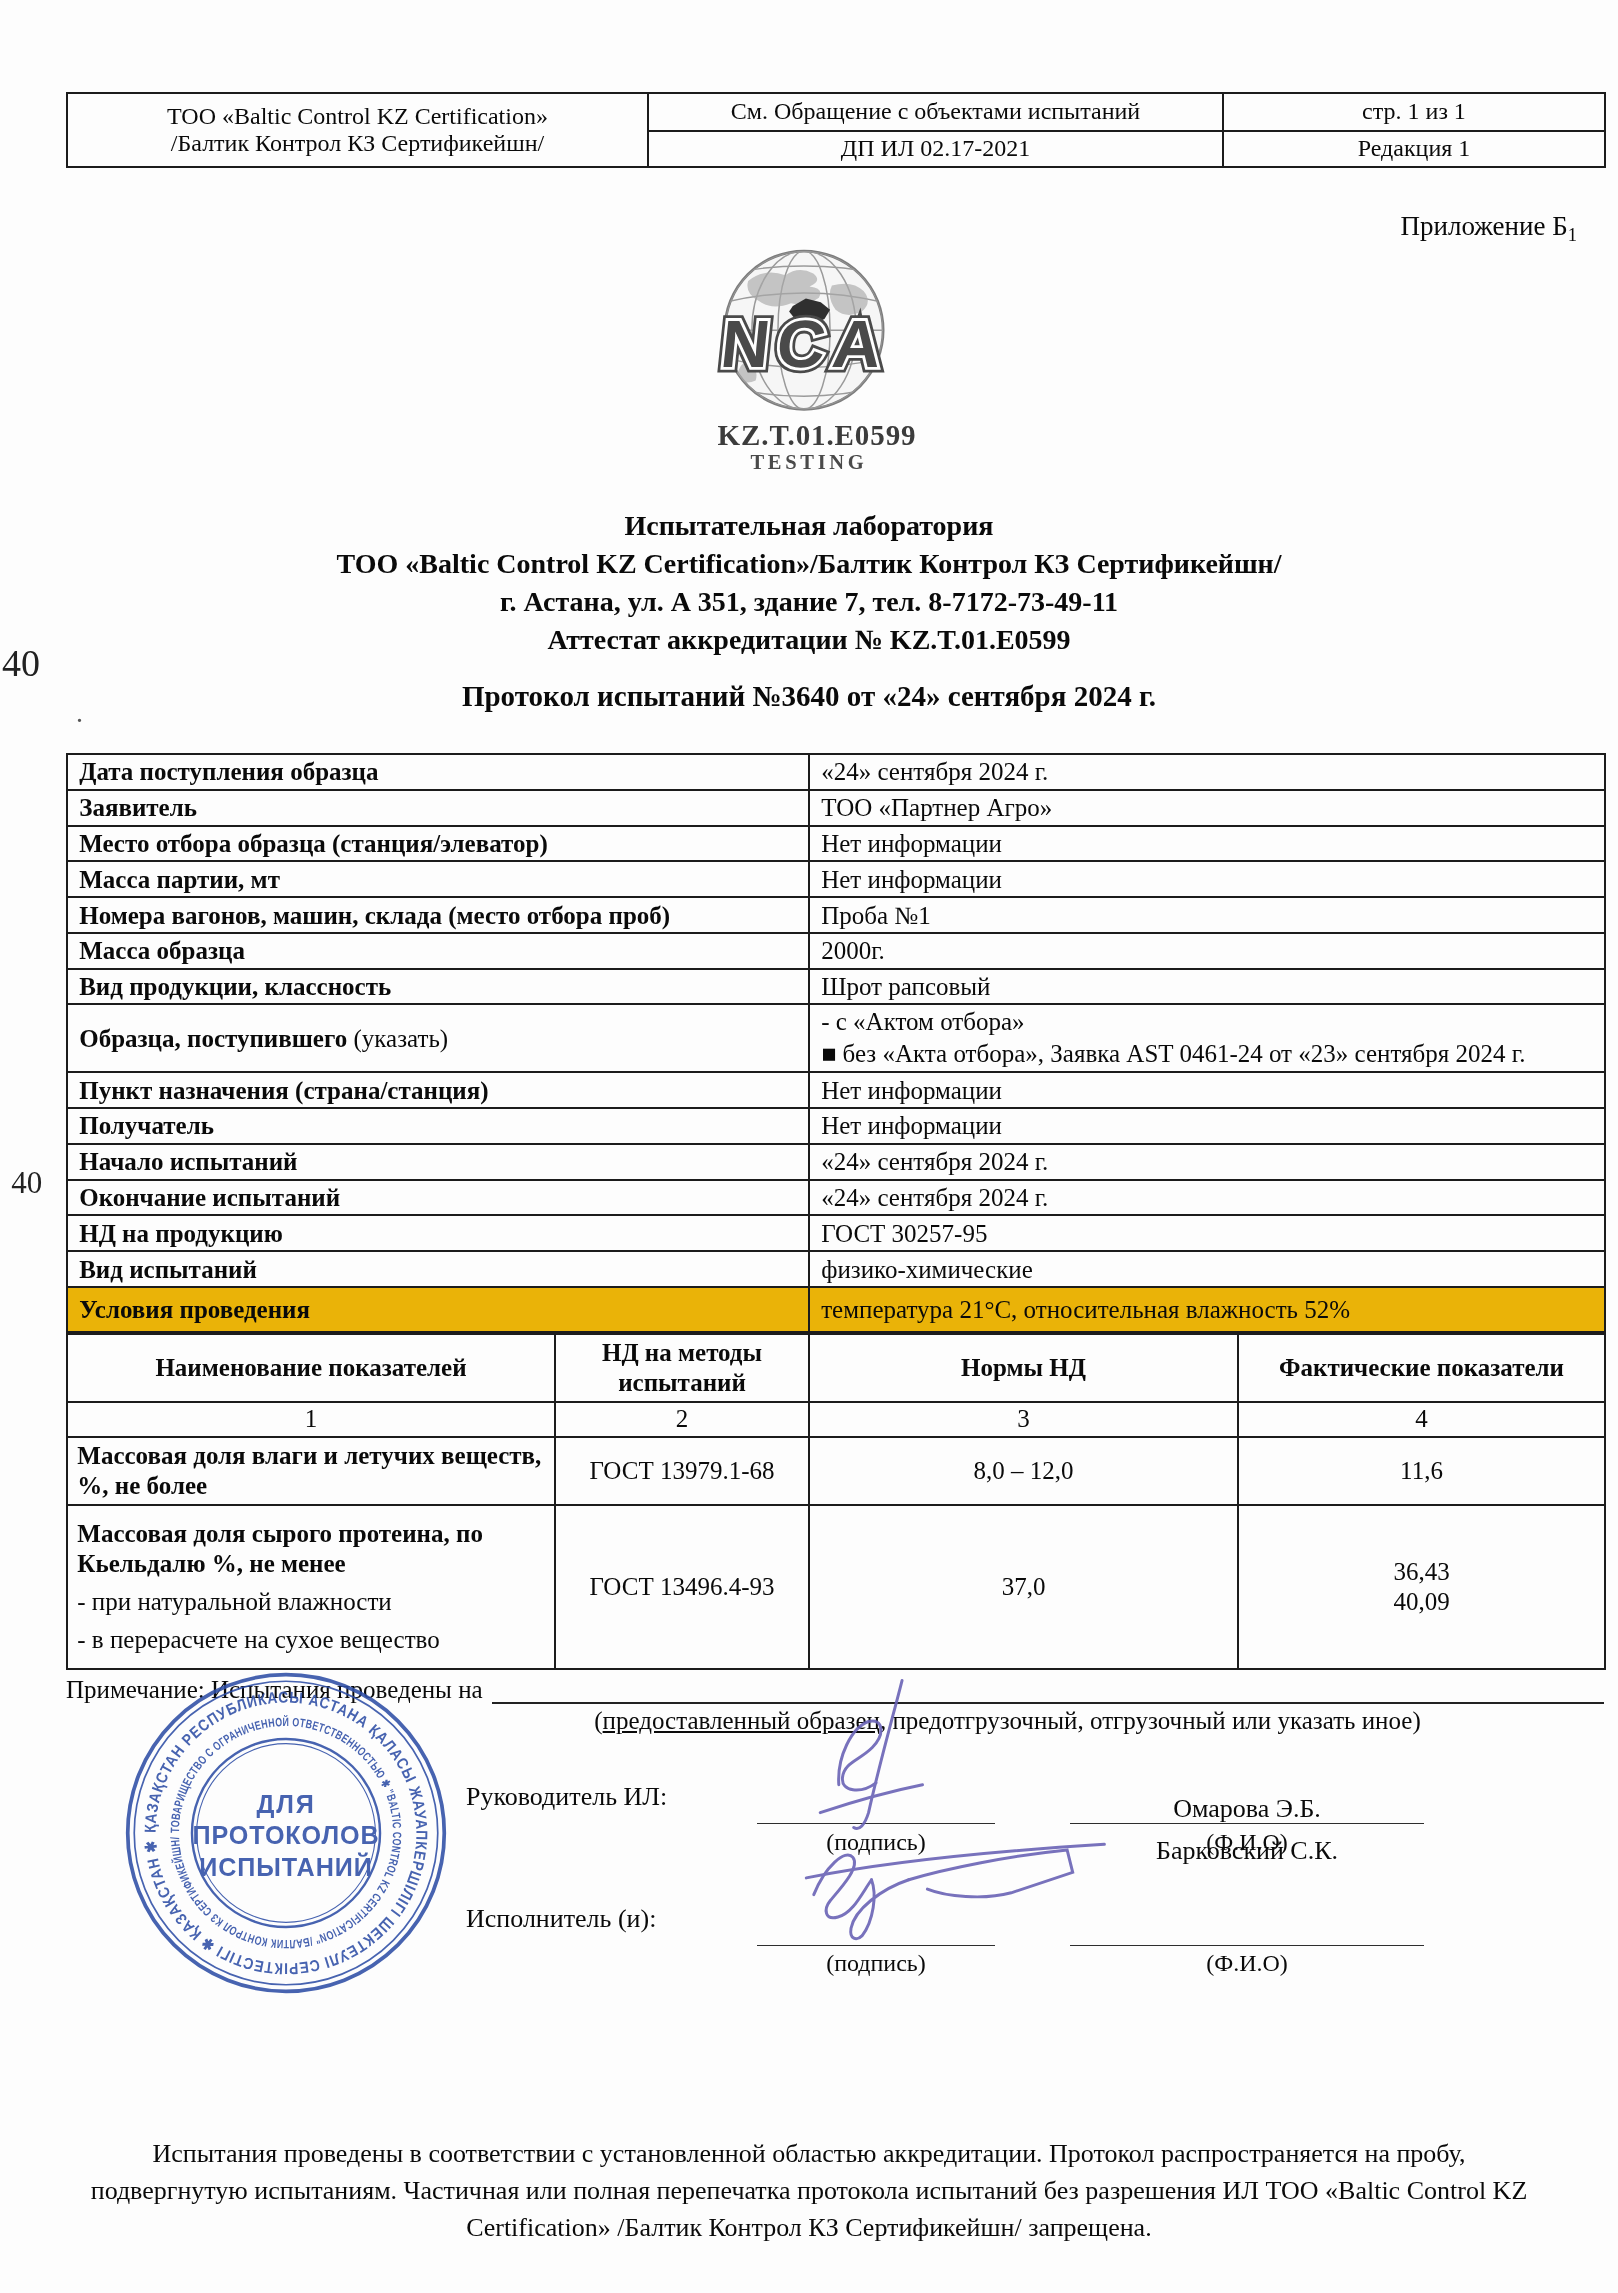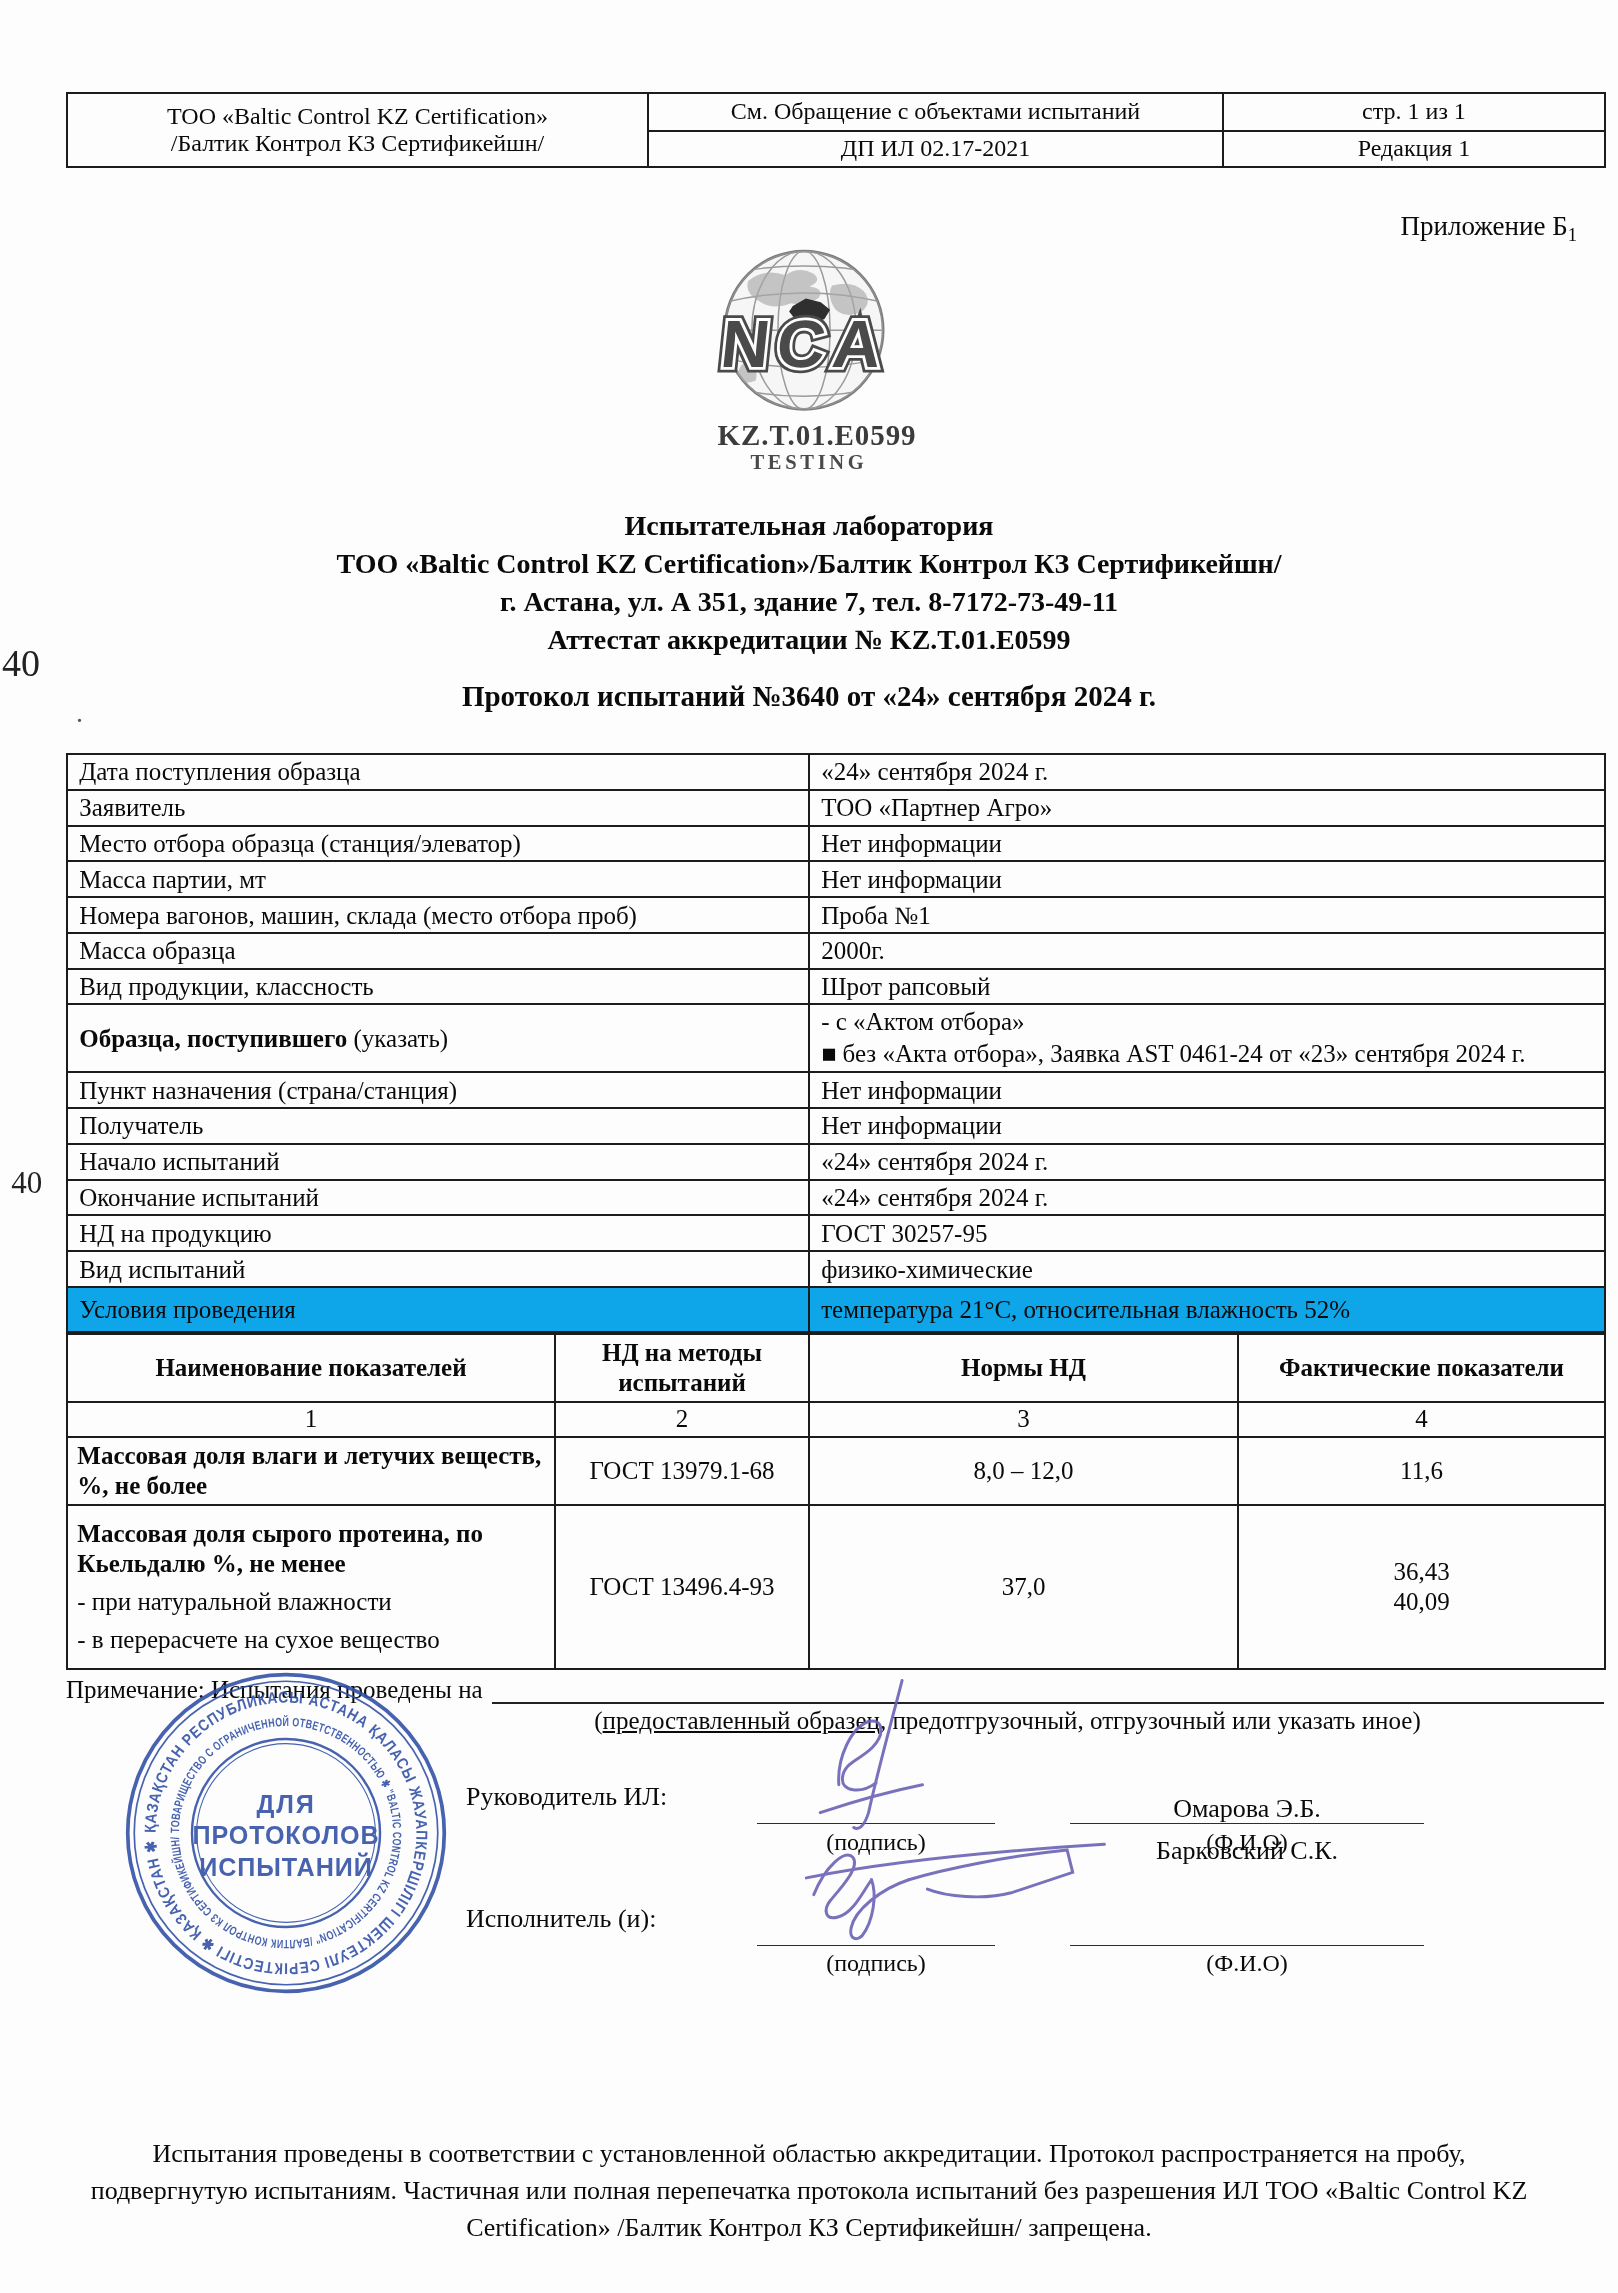--- a/index.html
+++ b/index.html
@@ -31,22 +31,22 @@
 
   .lab-header{position:absolute;left:0;right:0;top:507px;text-align:center;
               font-weight:bold;font-size:28px;line-height:38px;}
   .protocol-title{position:absolute;left:0;right:0;top:680px;text-align:center;
               font-weight:bold;font-size:29px;}
 
   
   .content{position:absolute;left:66px;top:753px;width:1538px;}
   .info-table{width:1538px;font-size:25px;}
   .info-table td{border:2.3px solid #1c1c1c;padding:0.9px 11.2px;height:32px;line-height:29px;vertical-align:middle;}
-  .info-table td.label-cell{font-weight:normal;}
-  .row-highlight td{background:#0ea5e9;}
+  .info-table td.label-cell{font-weight:bold;}
+  .row-highlight td{background:#eab308;}
   .val-line{line-height:32px;}
 
   .results-table{width:1538px;font-size:25px;}
   .results-table td{border:2.3px solid #1c1c1c;padding:1.9px 9.3px;text-align:center;vertical-align:middle;line-height:30px;}
   .results-table .hdr td{font-weight:bold;height:62px;}
   .results-table .nums td{height:28px;}
   .results-table .name-cell{text-align:left;}
   .results-table .bold{font-weight:bold;}
   .results-table .sub-line{margin-top:8.4px;}
   .results-row-tall td{height:158px;}

